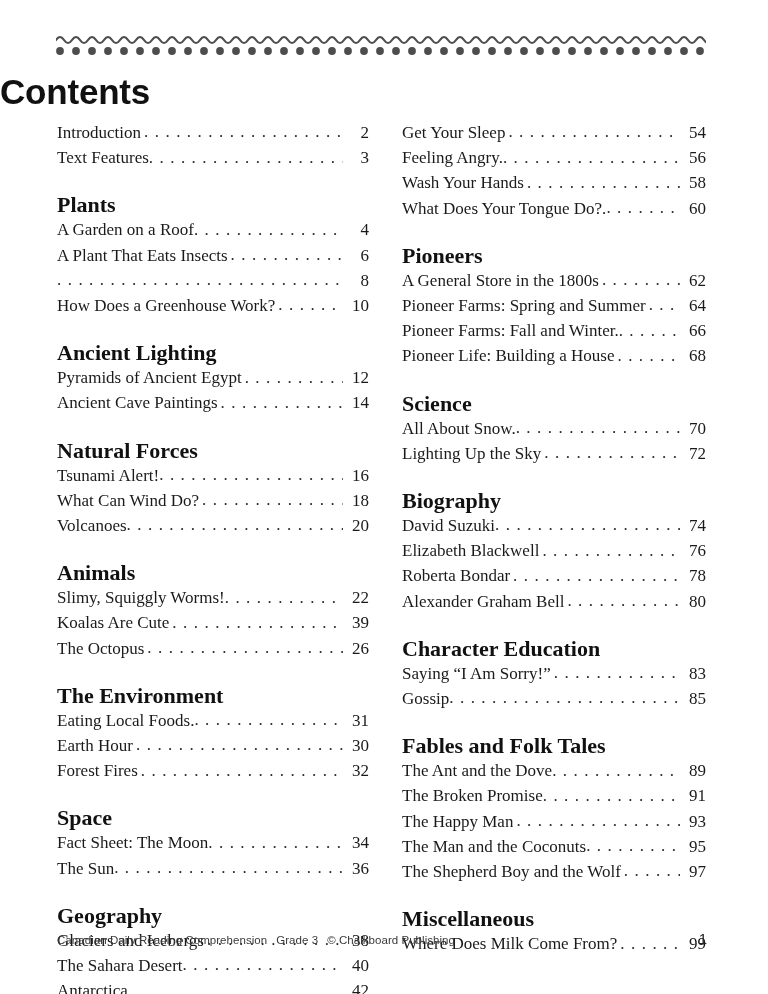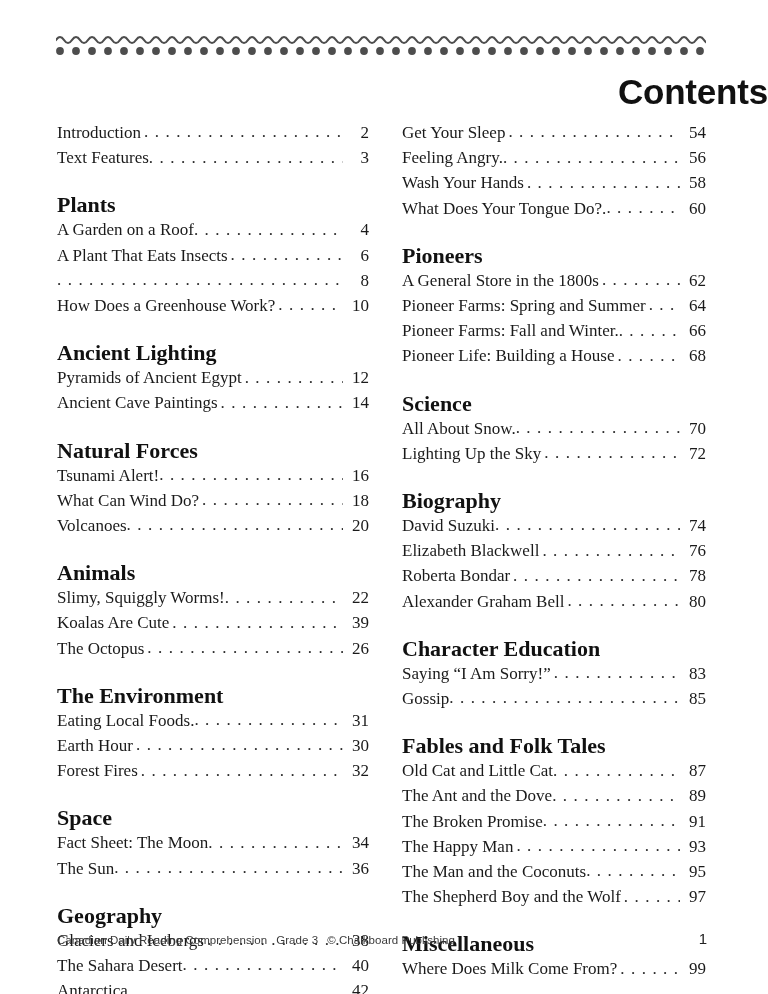--- a/index.html
+++ b/index.html
@@ -32,21 +32,21 @@
     height: 30px;
   }
   .top-border svg { display: block; }
 
   
   .title {
     position: absolute;
     left: 0;
     top: 72px;
     width: 768px;
-    text-align: right;
+    text-align: left;
     font-family: "Liberation Sans", sans-serif;
     font-weight: bold;
     font-size: 35px;
     letter-spacing: -0.2px;
     color: #111111;
   }
 
   
   .columns {
     position: absolute;
@@ -399,25 +399,20 @@
           <span class="pnum">83</span>
         </div>
         <div class="entry tight">
           <span class="etitle">Gossip</span>
           <span class="leader"></span>
           <span class="pnum">85</span>
         </div>
         <div class="gap"></div>
         <div class="section-head">Fables and Folk Tales</div>
         <div class="entry tight">
-          <span class="etitle">Old Cat and Little Cat</span>
-          <span class="leader"></span>
-          <span class="pnum">87</span>
-        </div>
-        <div class="entry tight">
           <span class="etitle">The Ant and the Dove</span>
           <span class="leader"></span>
           <span class="pnum">89</span>
         </div>
         <div class="entry tight">
           <span class="etitle">The Broken Promise</span>
           <span class="leader"></span>
           <span class="pnum">91</span>
         </div>
         <div class="entry">

